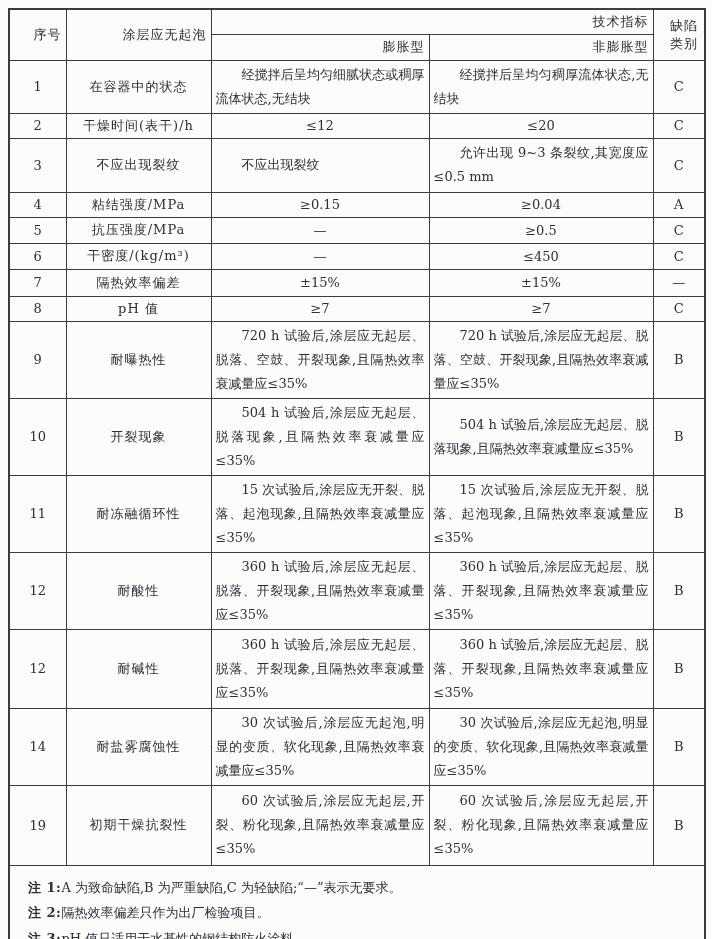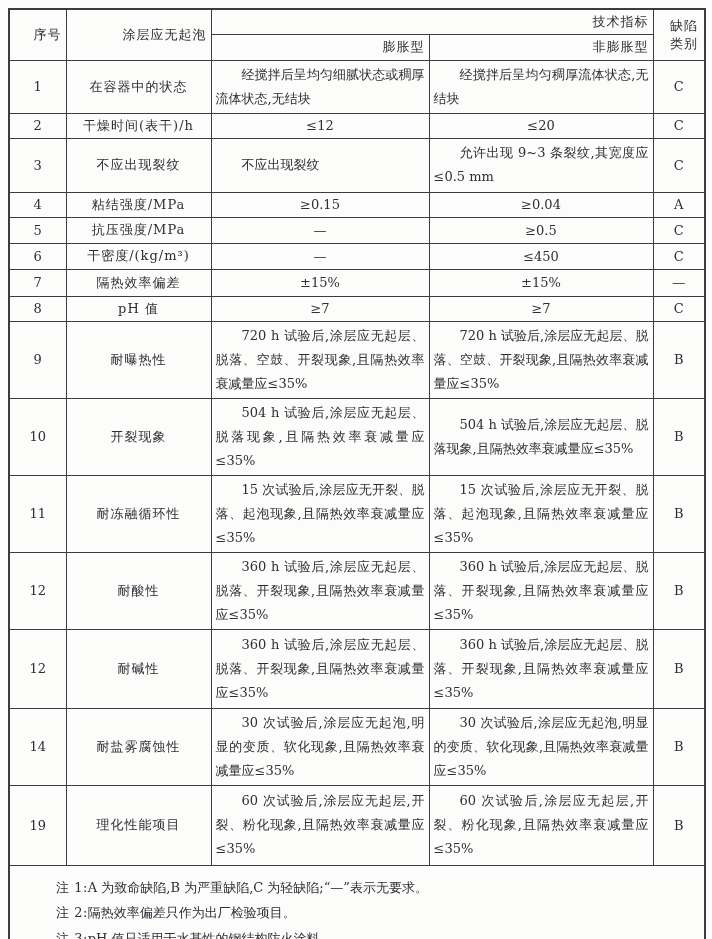--- a/index.html
+++ b/index.html
@@ -41,21 +41,21 @@
     line-height: 24px;
   }
   td.defect { text-align: center; }
   tr.notes-row td {
     padding: 9px 10px 6px 18px;
     line-height: 25.5px;
     text-align: left;
     vertical-align: top;
   }
   .note-line { white-space: normal; }
-  .note-label { font-weight: normal; letter-spacing: 0.5px; margin-left: 28px; }
+  .note-label { font-weight: bold; letter-spacing: 0.5px; }
 </style>
 </head>
 <body>
 
 <div class="sheet">
   <table class="spec">
     <colgroup>
       <col style="width:57px">
       <col style="width:145px">
       <col style="width:218px">
@@ -168,21 +168,21 @@
       </tr>
       <tr style="height:76px">
         <td class="c">14</td>
         <td class="item">耐盐雾腐蚀性</td>
         <td class="p">30 次试验后,涂层应无起泡,明显的变质、软化现象,且隔热效率衰减量应≤35%</td>
         <td class="p">30 次试验后,涂层应无起泡,明显的变质、软化现象,且隔热效率衰减量应≤35%</td>
         <td class="defect">B</td>
       </tr>
       <tr style="height:80px">
         <td class="c">19</td>
-        <td class="item">理化性能项目</td>
+        <td class="item">初期干燥抗裂性</td>
         <td class="p">60 次试验后,涂层应无起层,开裂、粉化现象,且隔热效率衰减量应≤35%</td>
         <td class="p">60 次试验后,涂层应无起层,开裂、粉化现象,且隔热效率衰减量应≤35%</td>
         <td class="defect">B</td>
       </tr>
       <tr class="notes-row" style="height:76px">
         <td colspan="5">
           <div class="note-line"><span class="note-label">注 1:</span><span>A 为致命缺陷,B 为严重缺陷,C 为轻缺陷;“—”表示无要求。</span></div>
           <div class="note-line"><span class="note-label">注 2:</span><span>隔热效率偏差只作为出厂检验项目。</span></div>
           <div class="note-line"><span class="note-label">注 3:</span><span>pH 值只适用于水基性的钢结构防火涂料。</span></div>
         </td>

